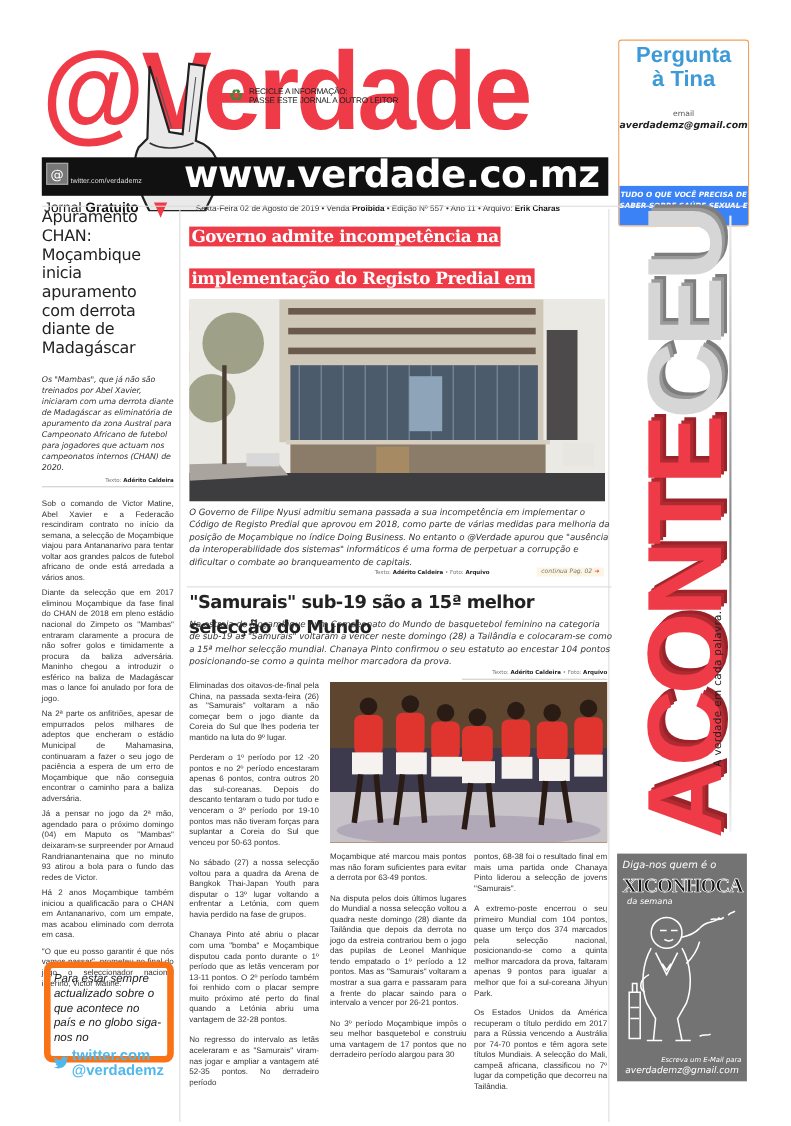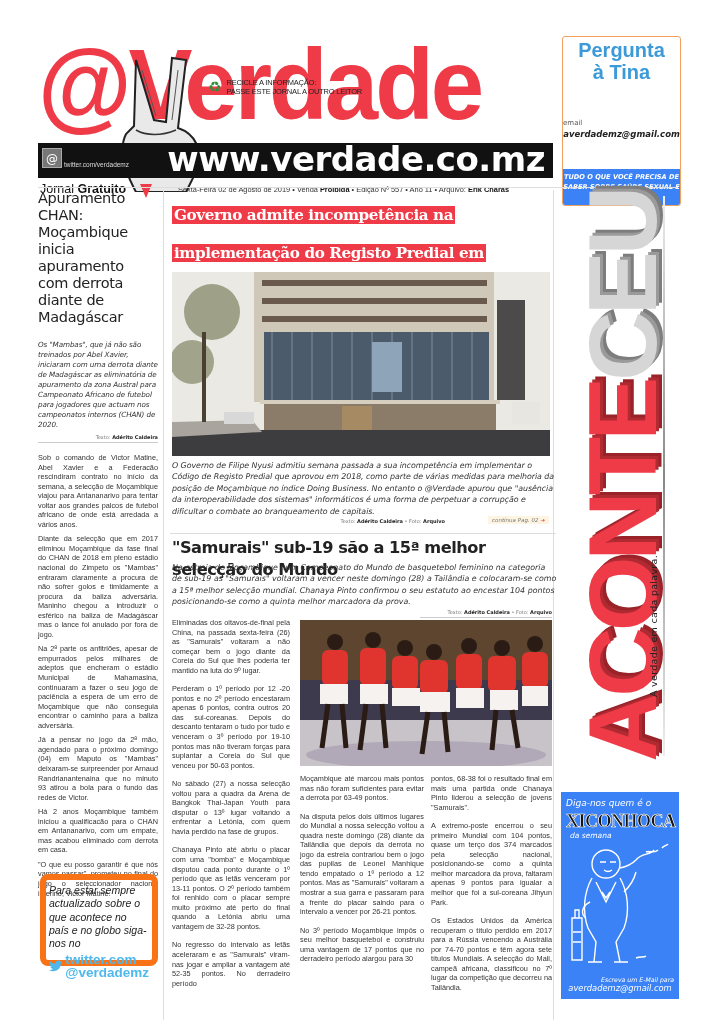--- a/index.html
+++ b/index.html
@@ -21,21 +21,21 @@
   .tagline-row { position: absolute; left: 2px; top: 146px; width: 515px; height: 16px; }
   .jornal { position: absolute; left: 0; top: 0; font-family: "Liberation Sans", sans-serif; font-size: 12.5px; color: #111; }
   .jornal b { font-weight: bold; }
   .red-tri { position: absolute; left: 100px; top: 2px; width: 0; height: 0; border-left: 6px solid transparent; border-right: 6px solid transparent; border-top: 14px solid #ef3b48; }
   .dateline { position: absolute; left: 138px; top: 3px; font-family: "Liberation Sans", sans-serif; font-size: 7.4px; color: #333; white-space: nowrap; }
   .dateline b { font-weight: bold; color: #111; }
 
   
   .tina { position: absolute; left: 562px; top: 36px; width: 119px; height: 170px; border: 1px solid #f2a15c; border-radius: 3px; overflow: hidden; }
   .tina-title { text-align: center; font-family: "Liberation Sans", sans-serif; font-weight: bold; color: #3c9ad8; font-size: 20px; line-height: 22px; margin-top: 2px; }
-  .tina-label { font-size: 7px; color: #555; margin-top: 36px; }
+  .tina-label { text-align: center; font-size: 7px; color: #555; margin-top: 16px; }
   .tina-email { text-align: center; font-style: italic; font-weight: bold; font-size: 8.5px; color: #222; margin-top: 2px; }
   .tina-footer { position: absolute; left: 0; bottom: 0; width: 100%; height: 36px; background: #3b82f6; color: #fff; font-style: italic; font-weight: bold; font-size: 6.6px; text-align: center; line-height: 10px; padding-top: 3px; text-transform: uppercase; }
 
   .hr-top { position: absolute; left: 38px; top: 187px; width: 640px; height: 1px; background: #ddd; }
   .vr-left { position: absolute; left: 163px; top: 190px; width: 1px; height: 830px; background: #ddd; }
 
   
   .left-col { position: absolute; left: 38px; top: 190px; width: 120px; }
   .left-title { font-family: "DejaVu Sans", sans-serif; font-size: 14.5px; line-height: 17px; color: #222; font-weight: 500; letter-spacing: -0.3px; }
   .left-lede { margin-top: 14px; font-style: italic; font-size: 7.2px; line-height: 10px; color: #333; letter-spacing: -0.1px; }
@@ -82,21 +82,21 @@
   
   .vr-right { position: absolute; left: 553px; top: 190px; width: 1px; height: 830px; background: #ddd; }
   .aconteceu { position: absolute; left: 568px; top: 196px; width: 110px; height: 560px; }
   .ac-word { position: absolute; left: 50%; top: 50%; transform: translate(-50%, -50%) rotate(-90deg); white-space: nowrap; font-family: "Liberation Sans", sans-serif; font-weight: 900; font-size: 96px; letter-spacing: -4px; line-height: 96px; }
   .ac-red { color: #ef3b48; text-shadow: 3px 3px 0 #b02a32, 6px 6px 0 #9a232a; }
   .ac-grey { color: #d6d6d6; text-shadow: 3px 3px 0 #9a9a9a, 6px 6px 0 #7d7d7d; }
   .ac-line { position: absolute; left: 95px; top: 0; width: 2px; height: 560px; background: linear-gradient(#eee, #888 50%, #eee); }
   .ac-slogan { position: absolute; left: 77px; top: 300px; width: 16px; height: 260px; }
   .ac-slogan span { position: absolute; left: 50%; top: 50%; transform: translate(-50%, -50%) rotate(-90deg); white-space: nowrap; font-size: 9.5px; color: #222; letter-spacing: 0.3px; }
 
-  .xiconhoca { position: absolute; left: 561px; top: 792px; width: 118px; height: 207px; background: #3b82f6; color: #fff; padding: 6px 5px; }
+  .xiconhoca { position: absolute; left: 561px; top: 776px; width: 118px; height: 207px; background: #737373; color: #fff; padding: 6px 5px; }
   .xc-top { font-style: italic; font-size: 9px; }
   .xc-title { font-family: "Liberation Serif", serif; font-weight: bold; font-size: 18px; letter-spacing: -0.5px; color: #fff; text-shadow: 0 0 0 #fff; -webkit-text-stroke: 0.6px #fff; color: #161616; line-height: 20px; margin-top: 3px; }
   .xc-sub { font-style: italic; font-size: 7.5px; margin-left: 4px; }
   .xc-art { width: 108px; height: 128px; margin-top: 2px; }
   .xc-write { font-style: italic; font-size: 6.2px; text-align: right; margin-top: 2px; }
   .xc-email { font-style: italic; font-size: 8.3px; text-align: center; }
 </style>
 </head>
 <body>
 

